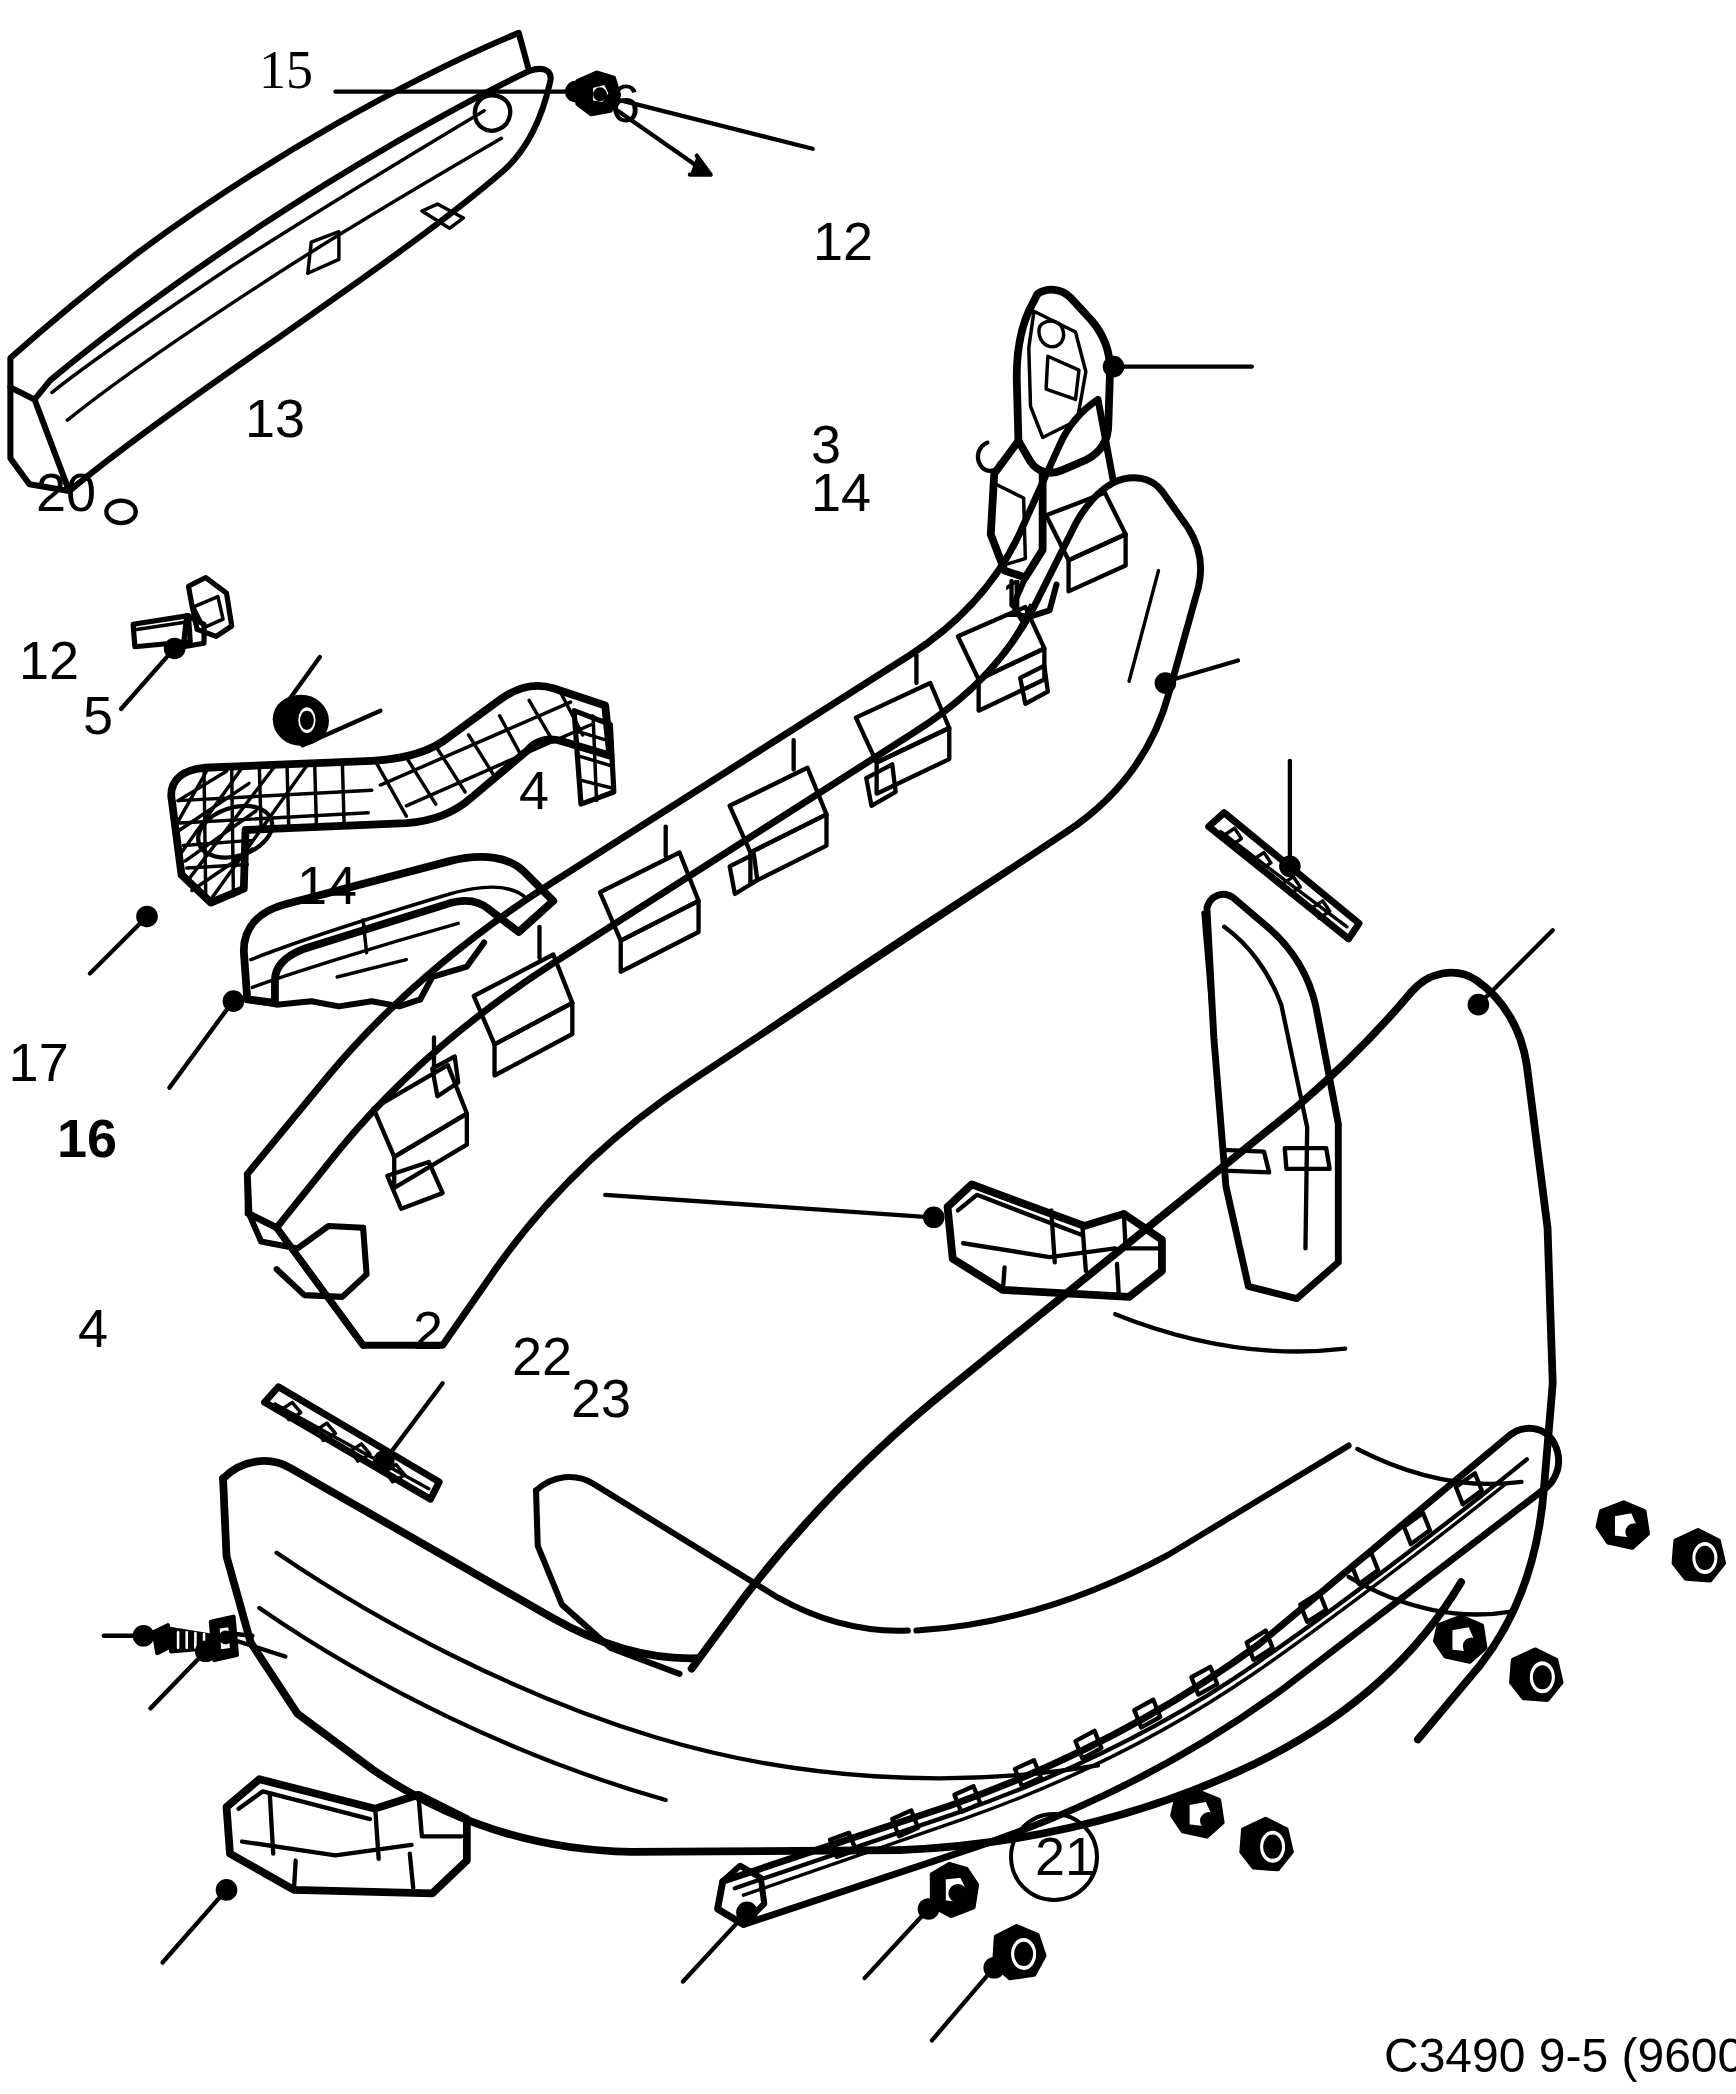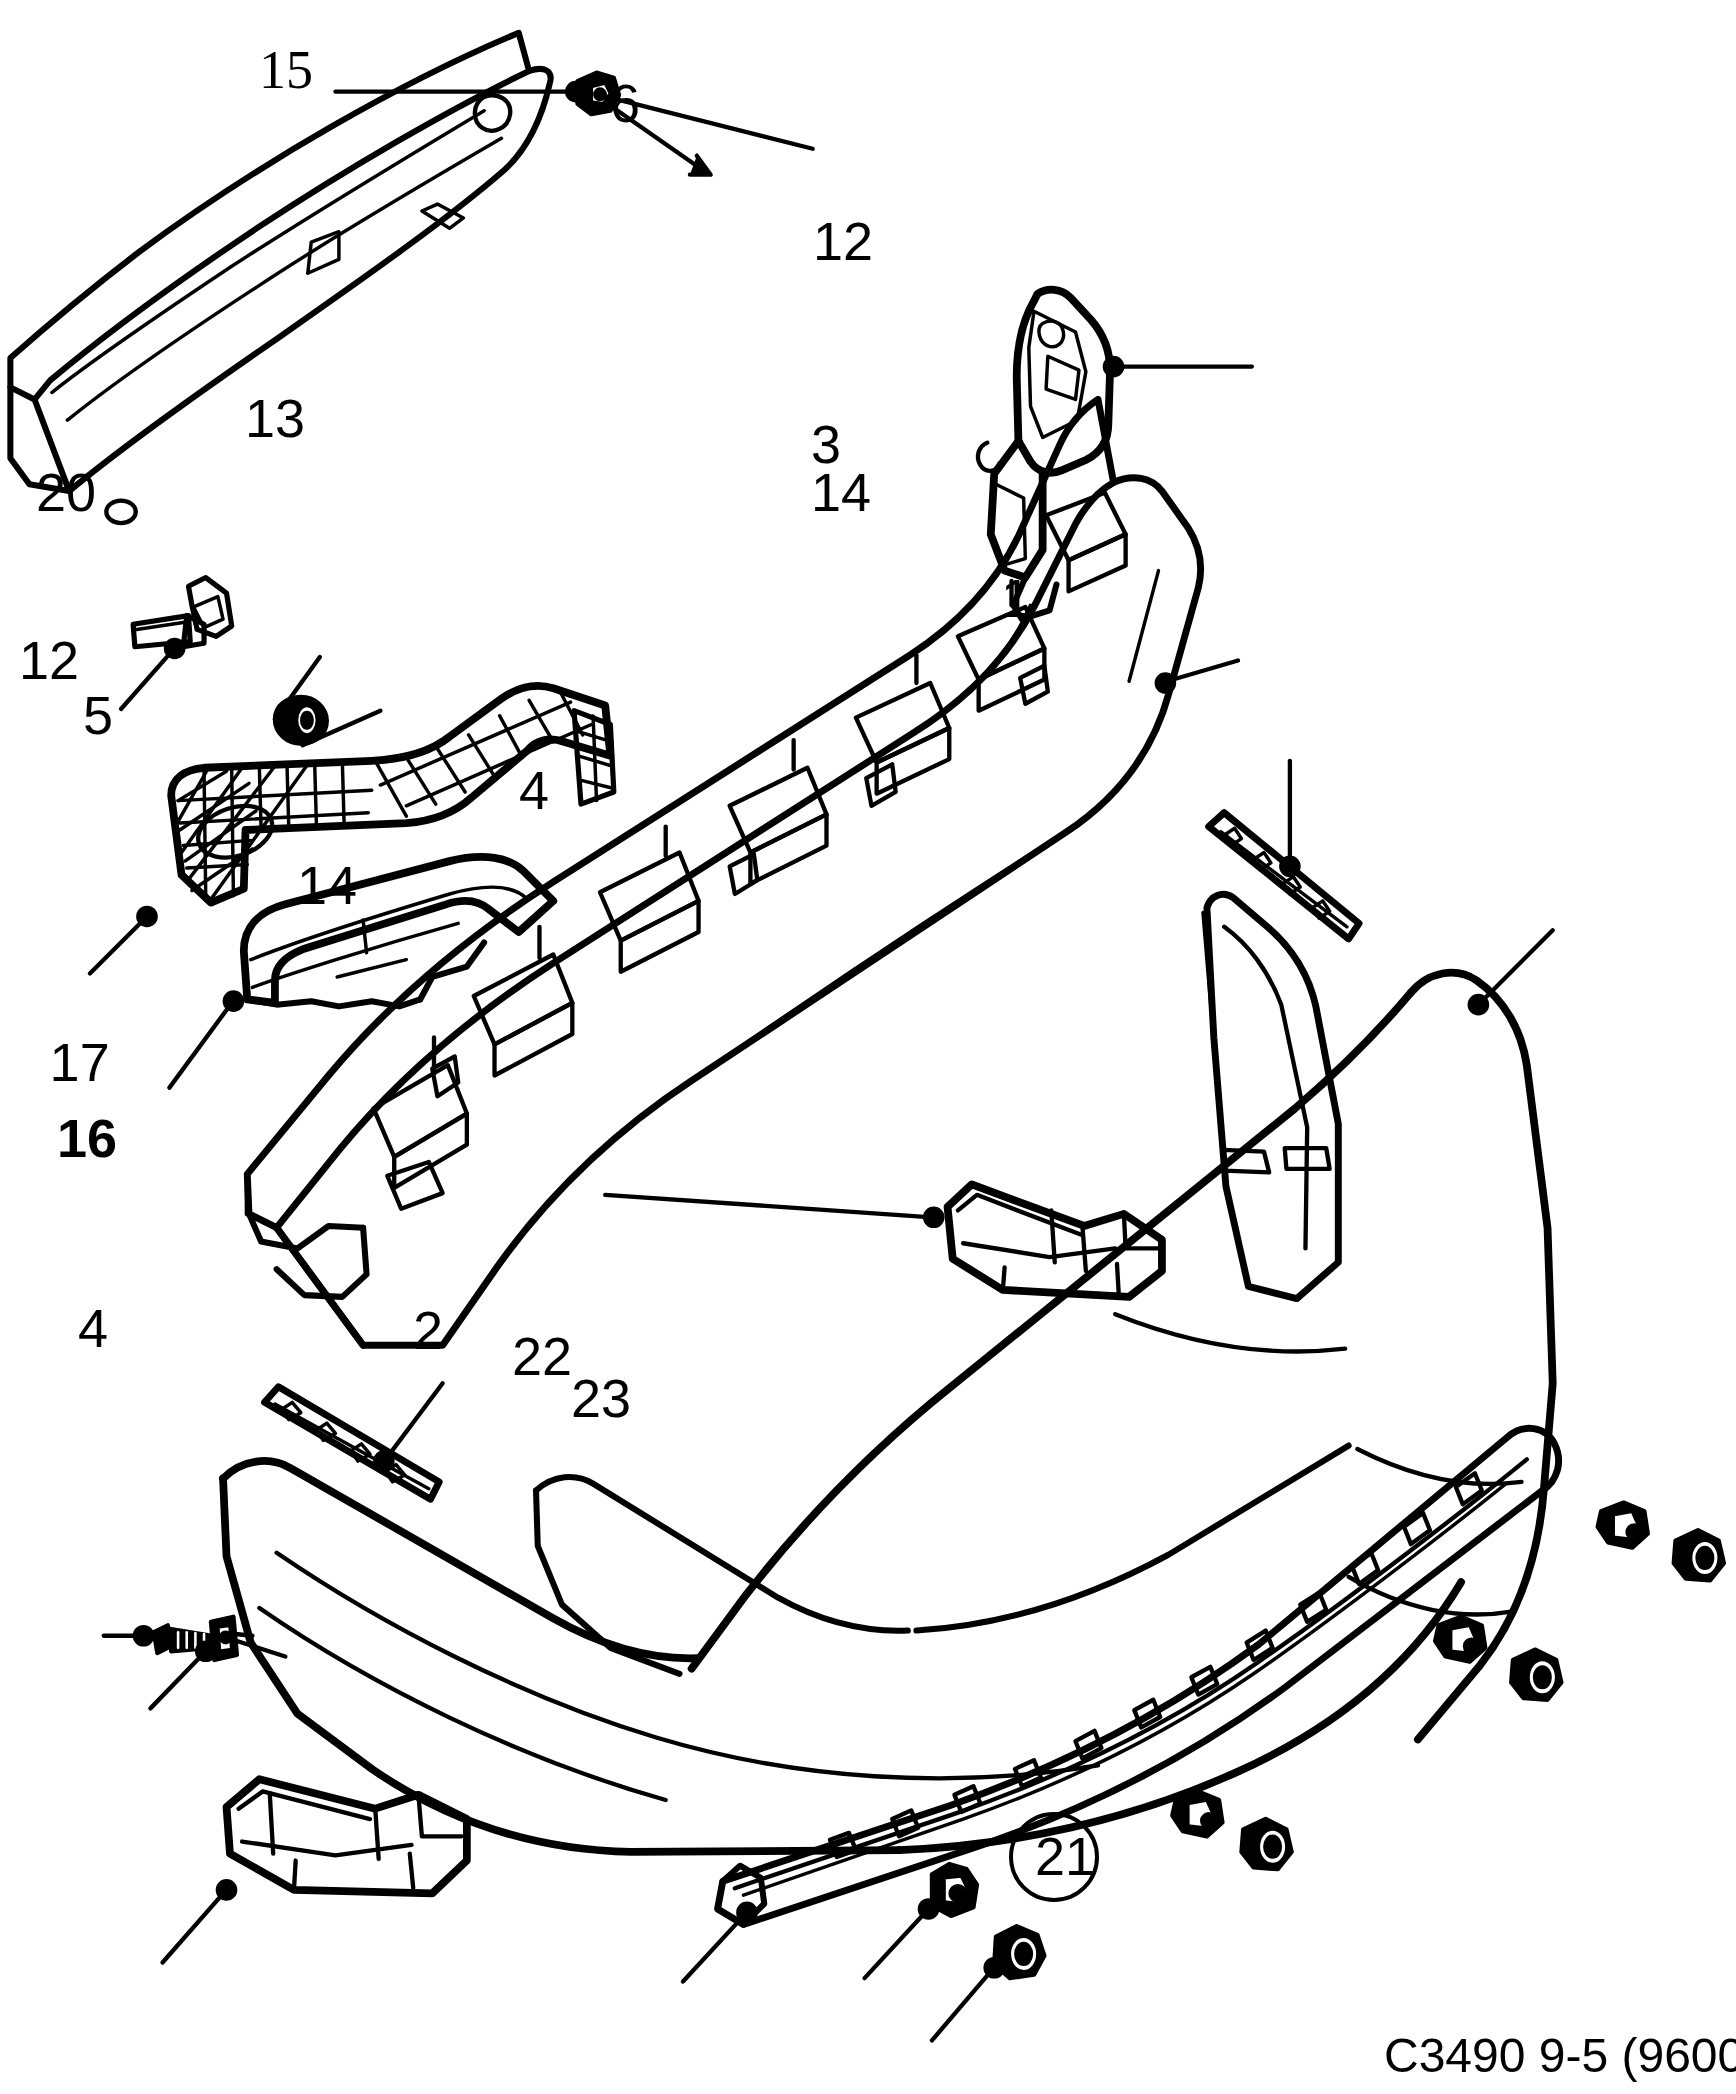--- a/index.html
+++ b/index.html
@@ -449,21 +449,21 @@
 <div class="callout" style="left:813px;top:214px;">12</div>
 <div class="callout" style="left:811px;top:417px;">3</div>
 <div class="callout" style="left:245px;top:391px;">13</div>
 <div class="callout" style="left:811px;top:465px;">14</div>
 <div class="callout" style="left:36px;top:465px;text-align:center;">20</div>
 <div class="callout" style="left:1001px;top:571px;">1</div>
 <div class="callout" style="left:19px;top:633px;">12</div>
 <div class="callout" style="left:83px;top:688px;">5</div>
 <div class="callout" style="left:519px;top:763px;">4</div>
 <div class="callout" style="left:297px;top:858px;">14</div>
-<div class="callout" style="left:8.6px;top:1035px;margin-left:41px;">17</div>
+<div class="callout" style="left:8.6px;top:1035px;">17</div>
 <div class="callout" style="left:57px;top:1111px;font-weight:bold;">16</div>
 <div class="callout" style="left:78px;top:1301px;">4</div>
 <div class="callout" style="left:413px;top:1303px;">2</div>
 <div class="callout" style="left:512px;top:1329px;">22</div>
 <div class="callout" style="left:571px;top:1371px;">23</div>
 
 <div class="circ" style="left:1009px;top:1812px;">
   <span>21</span>
 </div>
 

